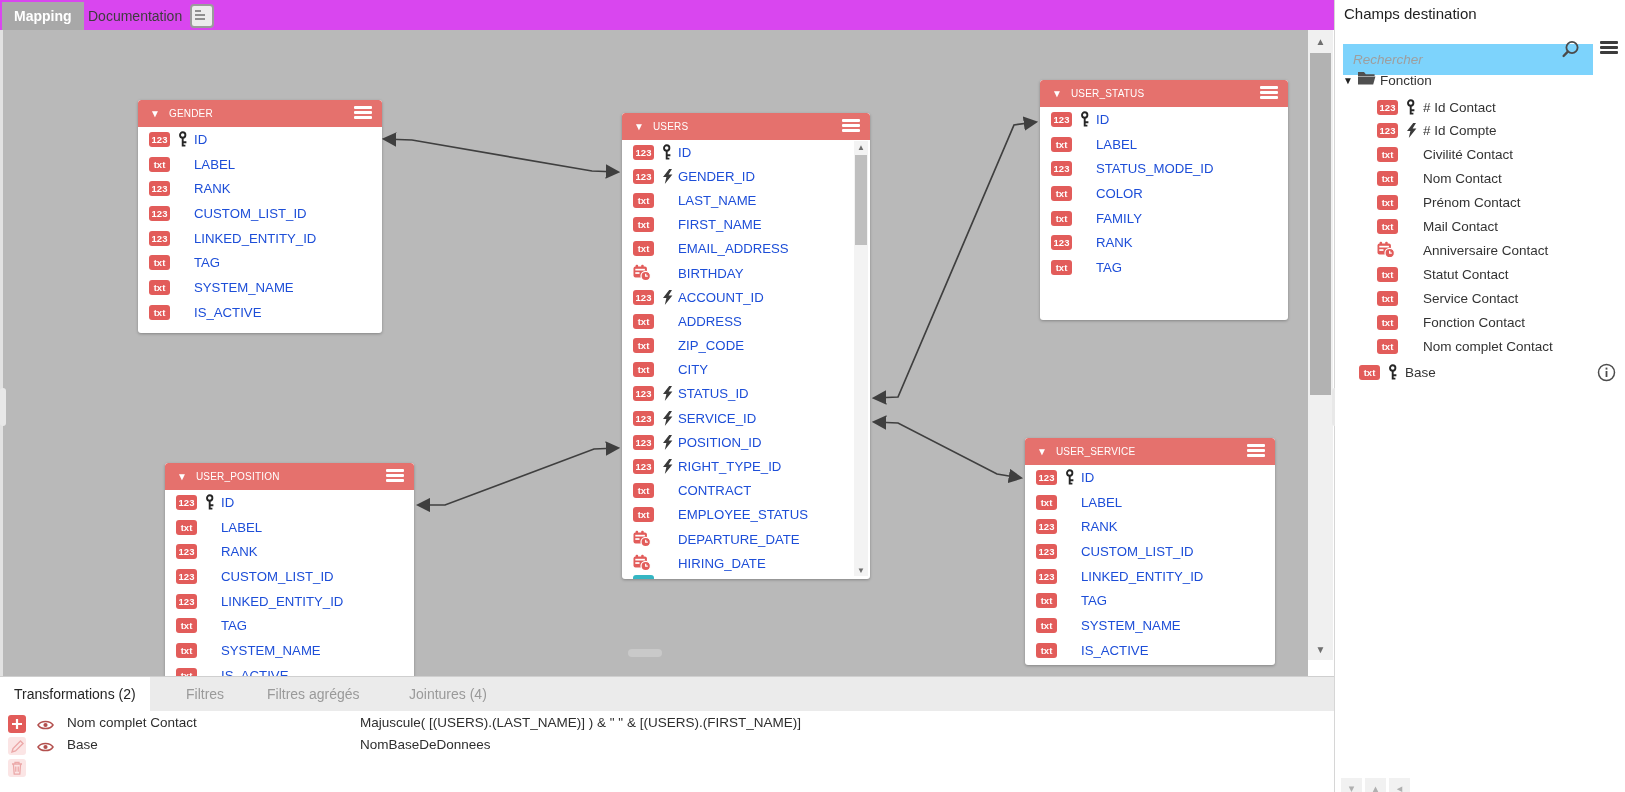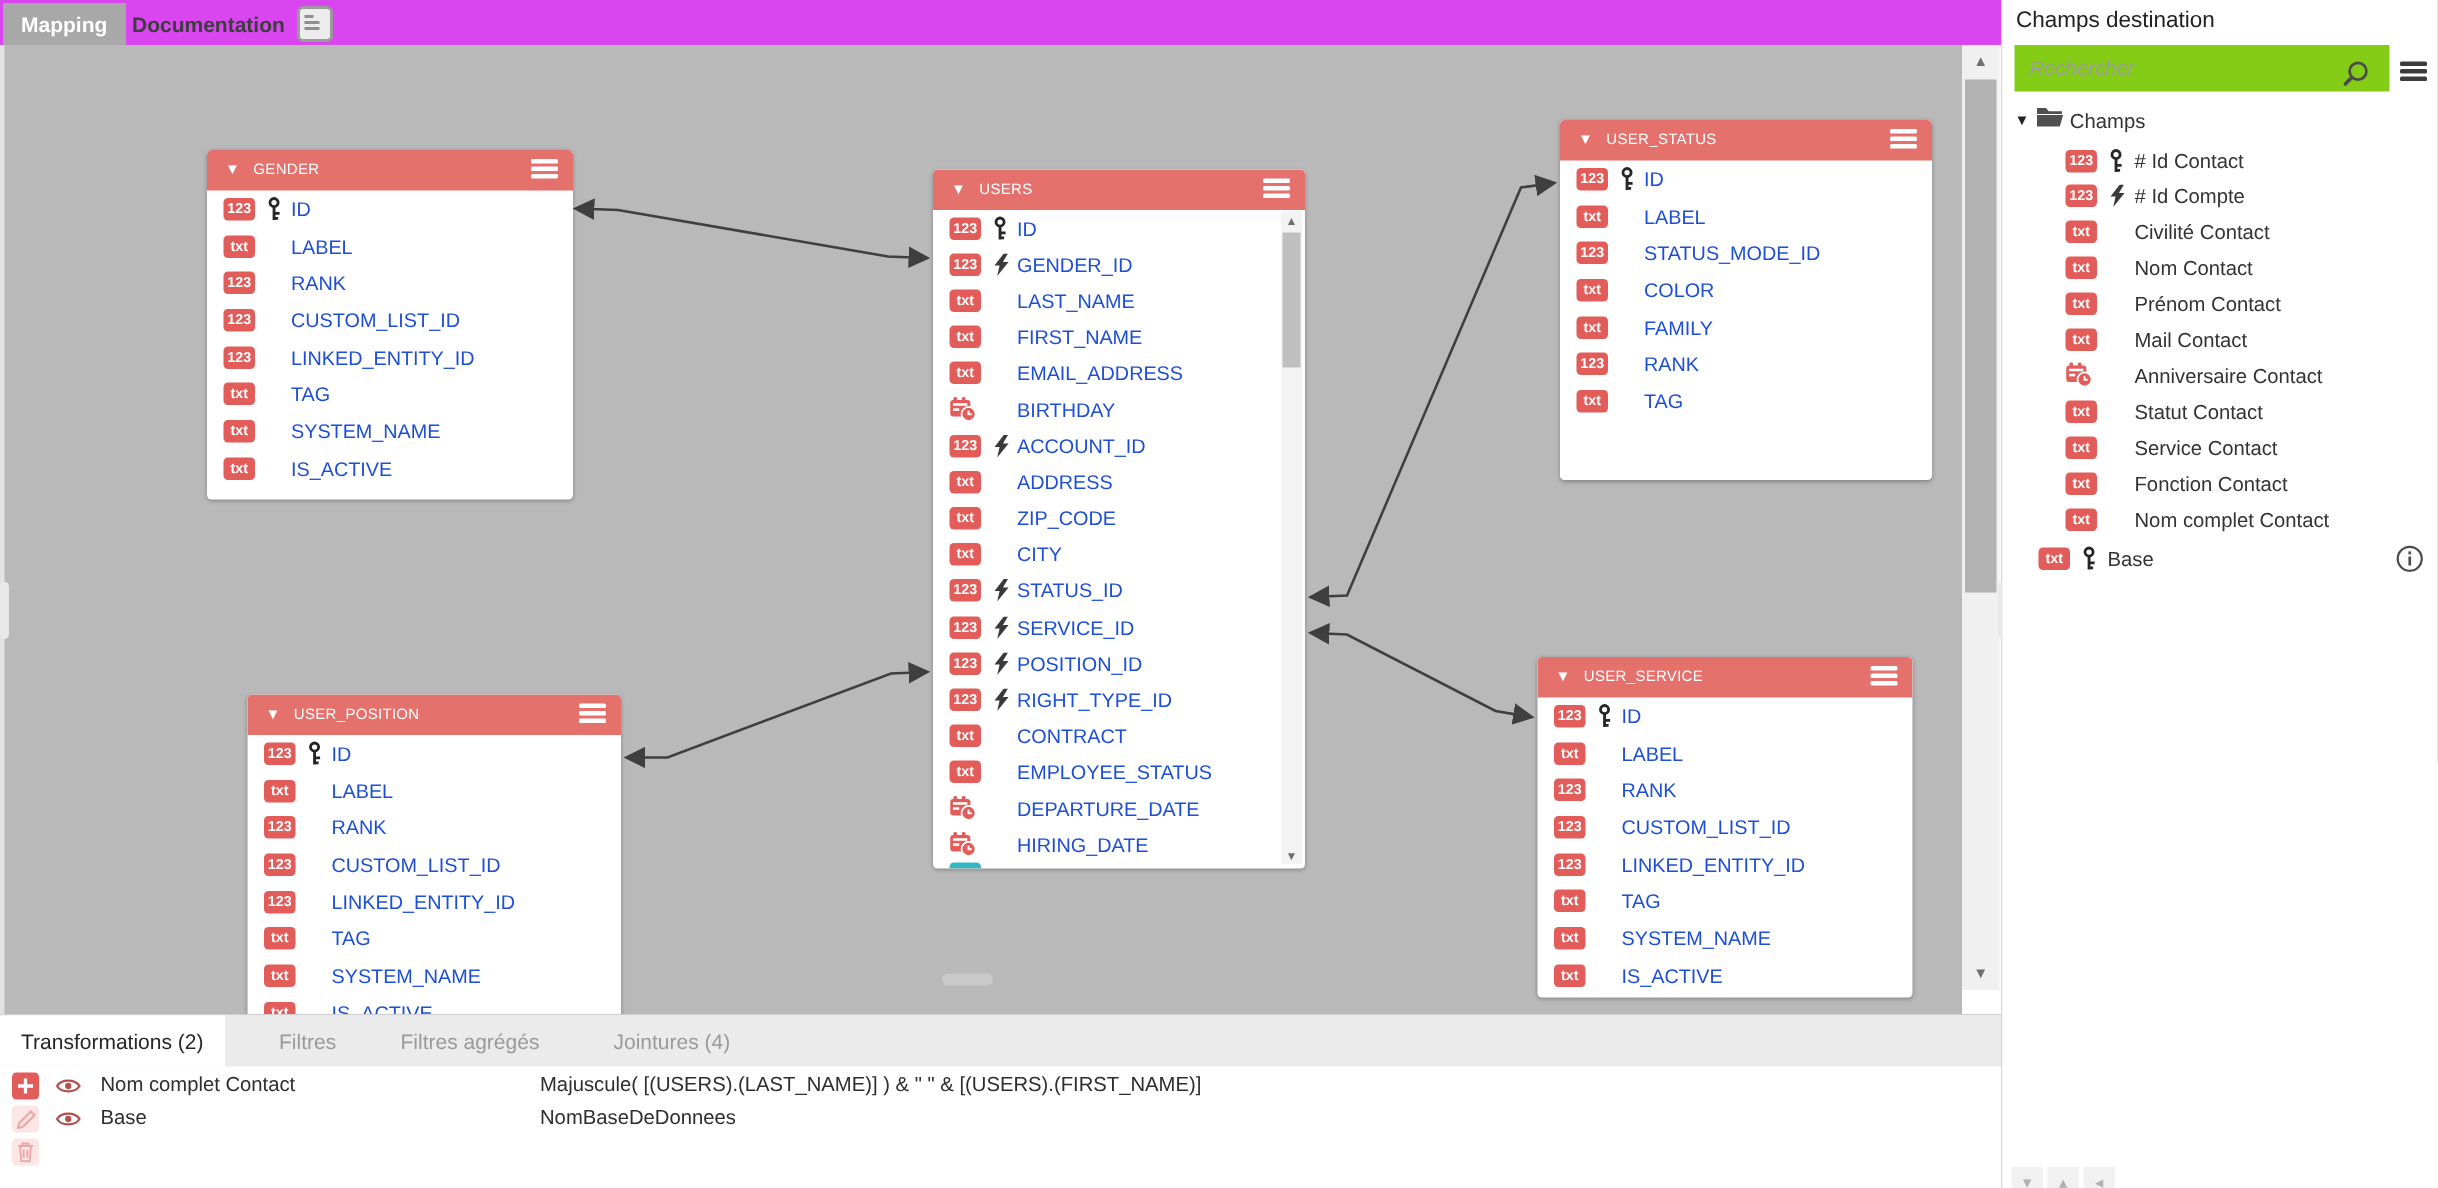--- a/index.html
+++ b/index.html
@@ -4,21 +4,21 @@
 <style>
   html,body{margin:0;padding:0;}
   body{width:1625px;height:792px;overflow:hidden;position:relative;
        font-family:"Liberation Sans",sans-serif;background:#fff;color:#3a3a3a;
        -webkit-font-smoothing:antialiased;}
   
   #topbar{position:absolute;left:0;top:0;width:1334px;height:30px;background:#d946ef;}
   .ttab{position:absolute;top:2px;height:28px;display:flex;align-items:center;padding:0 12px;
         font-size:14px;cursor:default;}
   .ttab.active{left:2px;background:#a8a8a8;color:#fff;font-weight:bold;}
-  .ttab.doc{left:76px;color:#3d3d3d;font-weight:bold;}
+  .ttab.doc{left:76px;color:#3d3d3d;}
   .docicon{display:inline-block;width:20px;height:20px;margin-left:8px;border:2px solid #9b9b9b;
            border-radius:4px;background:#ececec;position:relative;}
   .docicon i{position:absolute;left:3px;height:2px;background:#8f8f8f;}
   .docicon i:nth-child(1){top:4px;width:6px;}
   .docicon i:nth-child(2){top:8px;width:10px;}
   .docicon i:nth-child(3){top:12px;width:10px;}
   
   #canvas{position:absolute;left:0;top:30px;width:1308px;height:646px;background:#b9b9b9;overflow:hidden;}
   #leftstrip{position:absolute;left:0;top:0;width:3px;height:646px;background:#e2e2e2;}
   .handleV{position:absolute;width:6px;height:38px;background:#e8e8e8;border-radius:3px;}
@@ -48,21 +48,21 @@
   #vsb{position:absolute;left:1308px;top:30px;width:25px;height:630px;background:#f0f0f0;}
   #vsb .ar{position:absolute;left:0;width:25px;height:18px;color:#6f6f6f;font-size:10px;
            display:flex;align-items:center;justify-content:center;}
   #vsb .up{top:2px;} #vsb .dn{bottom:2px;}
   #vsb .th{position:absolute;left:2px;width:21px;top:23px;height:342px;background:#b2b2b2;}
   #divider{position:absolute;left:1334px;top:0;width:1px;height:792px;background:#d6d6d6;}
   #hdots{position:absolute;left:628px;top:619px;width:34px;height:8px;border-radius:4px;background:#c9c9c9;}
   
   #rpanel{position:absolute;left:1335px;top:0;width:290px;height:792px;background:#fff;}
   .rp-title{position:absolute;left:9px;top:5px;font-size:15px;color:#222;}
-  #search{position:absolute;left:8px;top:30px;width:250px;height:31px;background:#84cc16;border:0;
+  #search{position:absolute;left:8px;top:44px;width:250px;height:31px;background:#7dd3fc;border:0;
           padding:0 44px 0 10px;font-size:13.5px;font-family:"Liberation Sans",sans-serif;box-sizing:border-box;color:#333;}
   #search::placeholder{font-style:italic;color:#9e9e9e;}
   .mag{position:absolute;left:226px;top:39px;}
   .rp-menu{position:absolute;left:265px;top:41px;width:18px;height:14px;}
   .rp-menu i{display:block;height:2.6px;background:#3c3c3c;margin-bottom:2.4px;border-radius:1px;}
   .trow2{position:absolute;display:flex;align-items:center;height:24px;}
   .tcaret{font-size:10px;color:#222;margin-right:4px;}
   .tlabel{font-size:13.5px;color:#333;margin-left:4px;white-space:nowrap;}
   .infoic{position:absolute;left:262px;top:363px;}
   #minibtns{position:absolute;left:6px;top:778px;display:flex;gap:3px;}
@@ -524,21 +524,21 @@
       <i></i>
       <i></i>
     </span>
   <div id="tree">
       <div class="trow2" style="left: 8px; top: 68px;">
         <span class="tcaret">▼</span>
         <span><svg width="19" height="14" viewBox="0 0 19 14">
             <path d="M1 1 h6 l1.8 2.2 H17.6 V5 H1 Z" fill="#4f4f4f"></path>
             <path d="M1 5.6 H18.4 L16.2 13.4 H1 Z" fill="#4f4f4f"></path>
           </svg></span>
-        <span class="tlabel">Champs</span>
+        <span class="tlabel">Fonction</span>
       </div>
       <div class="trow2" style="left: 42px; top: 95px;">
         <span class="badge">123</span>
         <span class="kslot">
           <svg width="12" height="17" viewBox="0 0 12 17">
             <circle cx="5.7" cy="4" r="2.7" fill="none" stroke="#262626" stroke-width="1.9"></circle>
             <path d="M5.7 6.7 V15.6 M5.7 11.2 H9.4 M5.7 14.6 H8.4" stroke="#262626" stroke-width="1.9" fill="none"></path>
           </svg>
         </span>
         <span class="tlabel"># Id Contact</span>

